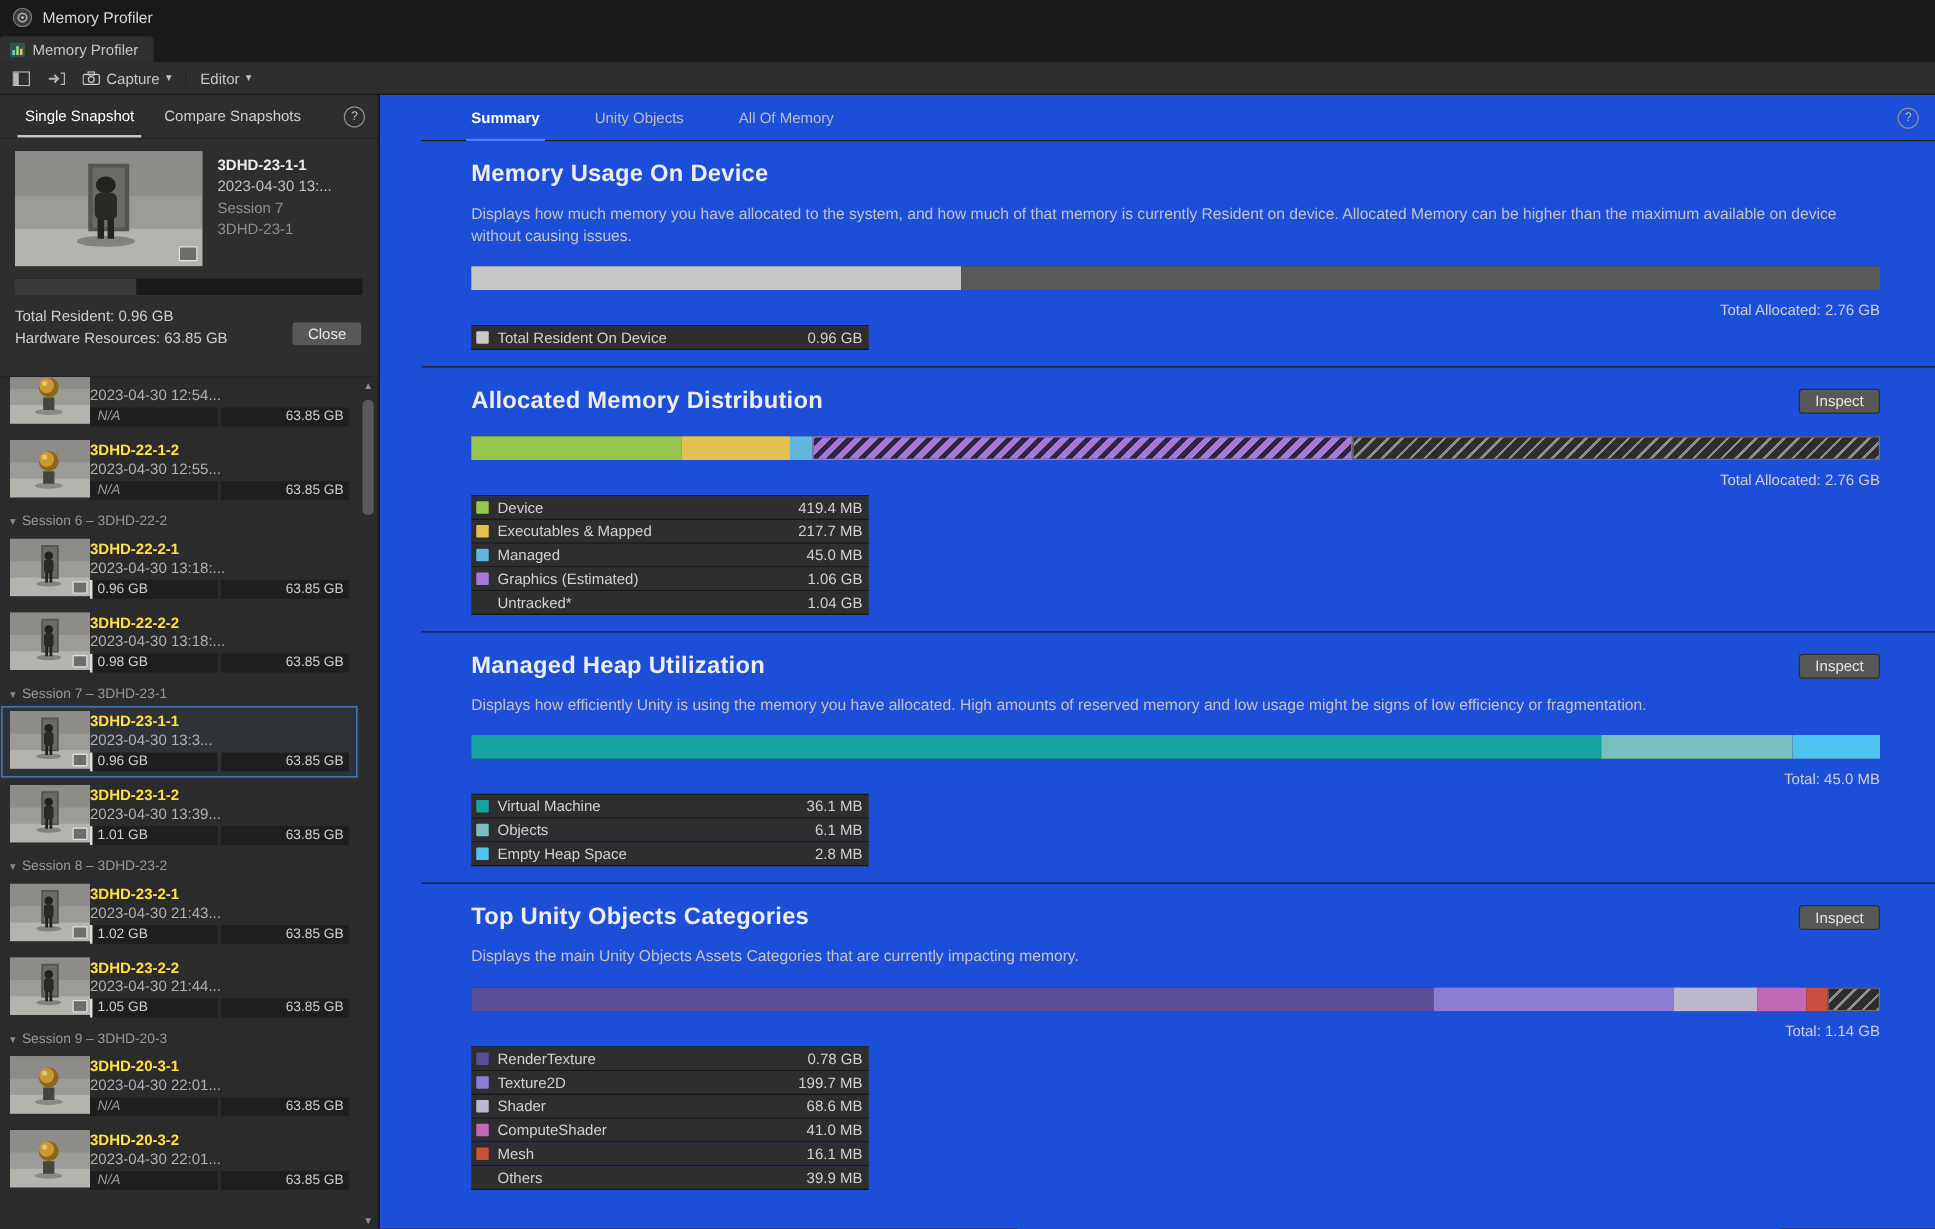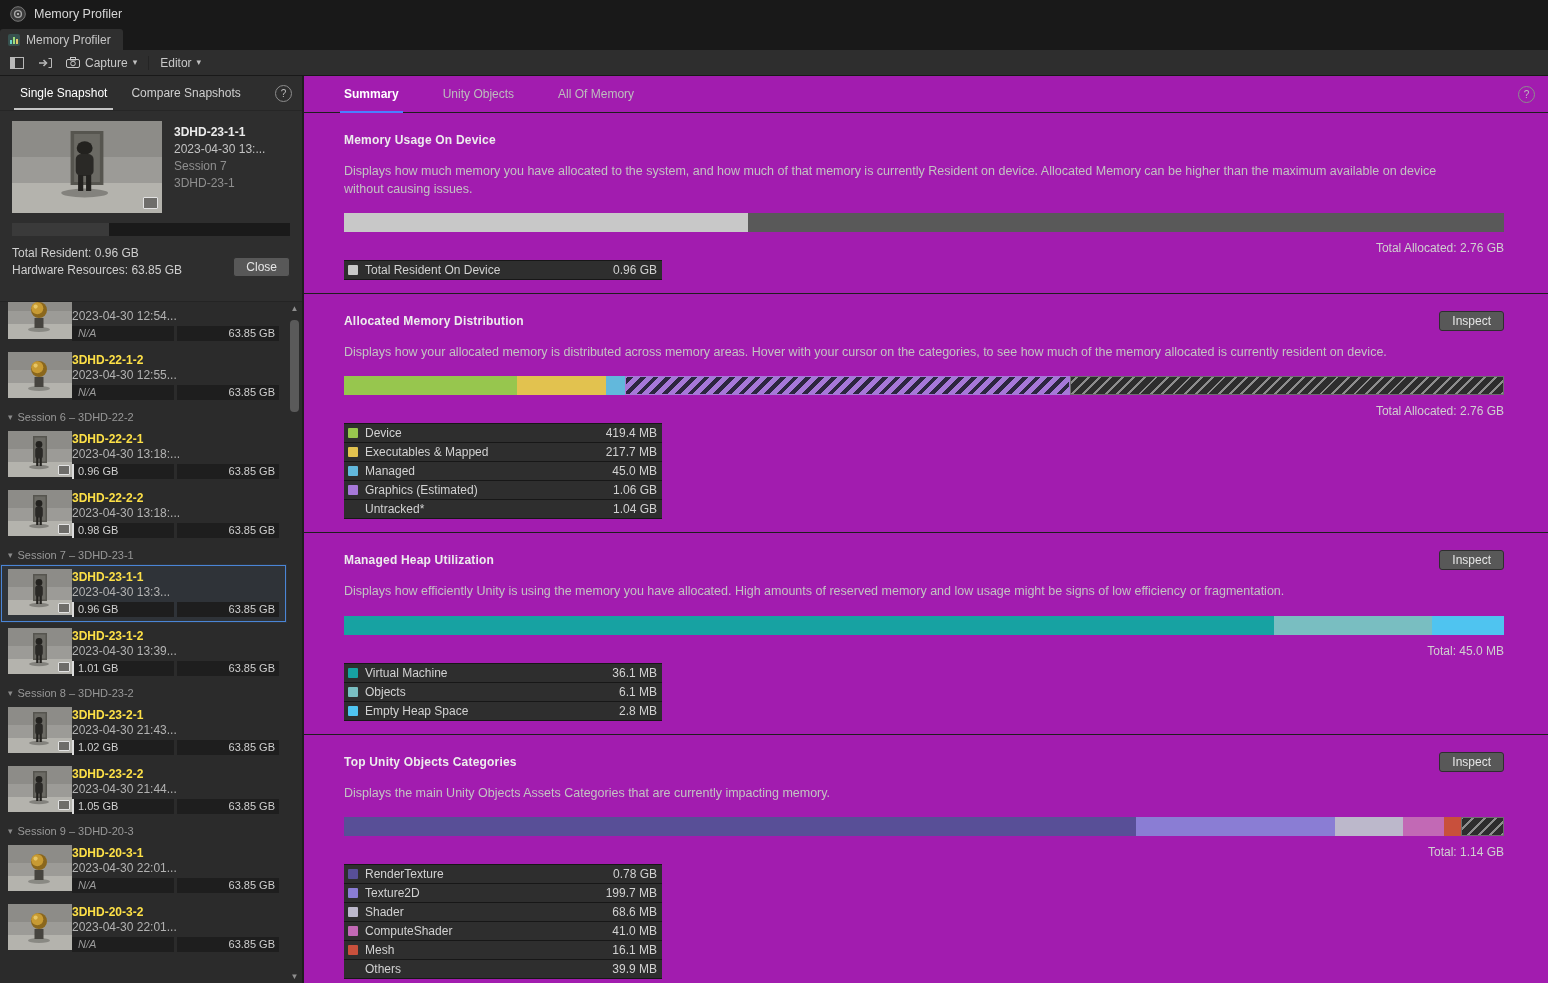--- a/index.html
+++ b/index.html
@@ -59,31 +59,31 @@
   .snap-cell{flex:1;background:#1e1e1e;color:#cfcfcf;font-size:11px;line-height:13px;padding:1px 4px 1px 6px;position:relative;}
   .snap-cell.right{text-align:right;}
   .snap-cell.has-tick::before{content:"";position:absolute;left:0;top:0;bottom:0;width:2px;background:#dcdcdc;}
   .snap-cell.na{font-style:italic;color:#9a9a9a;}
   .session-row{display:flex;align-items:center;gap:5px;padding:5px 8px 3px;color:#989898;font-size:11px;}
   .session-row .tri{font-size:9px;color:#8a8a8a;line-height:1;}
   .vscroll{position:absolute;top:2px;right:1px;bottom:2px;width:13px;display:flex;flex-direction:column;align-items:center;justify-content:space-between;}
   .vscroll .arr{font-size:8px;color:#8f8f8f;line-height:10px;}
   .vscroll .thumb{position:absolute;top:16px;left:2px;width:9px;height:92px;background:#5a5a5a;border-radius:4px;}
   
-  .main{flex:1;min-width:0;display:flex;flex-direction:column;background:#a21caf;}
+  .main{flex:1;min-width:0;display:flex;flex-direction:column;background:#1d4ed8;padding-left:33px;}
   .main-tabs{height:36px;flex:none;display:flex;align-items:stretch;gap:44px;padding-left:40px;border-bottom:1px solid #1e1e1e;position:relative;}
   .main-tab{display:flex;align-items:center;color:#bdbdbd;position:relative;}
   .main-tab.active{color:#fff;font-weight:700;}
   .main-tab.active::after{content:"";position:absolute;left:-4px;right:-4px;bottom:-1px;height:2px;background:#4c7eff;}
   .main-tabs .help-circle{position:absolute;right:13px;top:10px;}
   .sections{flex:1;overflow:hidden;}
   .section{padding:14px 44px 13px 40px;}
   .section + .section{border-top:1px solid #1e1e1e;}
   .section-head{display:flex;align-items:center;justify-content:space-between;min-height:26px;}
-  .section-title{margin:0;font-size:12px;font-weight:700;color:#ededed;letter-spacing:.2px;}
+  .section-title{margin:0;font-size:19px;font-weight:700;color:#ededed;letter-spacing:.2px;}
   .section-desc{margin:9px 0 0;color:#c3c3c3;font-size:12.5px;line-height:1.45;max-width:1135px;}
   .mem-bar{display:flex;height:19px;margin-top:15px;background:#242424;}
   .mem-seg{height:100%;box-sizing:border-box;flex:none;}
   .total-line{text-align:right;color:#d0d0d0;margin-top:9px;}
   .legend{width:318px;margin-top:5px;border-top:1px solid #171717;}
   .legend-row{display:flex;align-items:center;padding:2px 5px 2px 4px;border-bottom:1px solid #171717;color:#d2d2d2;background:#2e2e2e;}
   .legend-swatch{width:10px;height:10px;margin-right:7px;border-radius:1px;flex:none;}
   .legend-swatch.none{visibility:hidden;}
   .legend-value{margin-left:auto;}
 </style>
@@ -480,21 +480,20 @@
                 <span>Total Resident On Device</span>
                 <span class="legend-value">0.96 GB</span>
               </div>
             </div>
           </section>
           <section class="section">
             <div class="section-head">
               <h2 class="section-title">Allocated Memory Distribution</h2>
               <button class="btn">Inspect</button>
             </div>
-            <p class="section-desc">Displays how your allocated memory is distributed across memory areas. Hover with your cursor on the categories, to see how much of the memory allocated is currently resident on device.</p>
             <div class="mem-bar">
               <div class="mem-seg" style="width: 14.9%; background: rgb(151, 198, 78);"></div>
               <div class="mem-seg" style="width: 7.7%; background: rgb(226, 194, 79);"></div>
               <div class="mem-seg" style="width: 1.6%; background: rgb(98, 184, 220);"></div>
               <div class="mem-seg" style="width: 38.4%; background: repeating-linear-gradient(-45deg, rgb(166, 120, 216) 0px, rgb(166, 120, 216) 5px, rgb(45, 38, 64) 5px, rgb(45, 38, 64) 9px); border: 1px solid rgb(166, 120, 216);"></div>
               <div class="mem-seg" style="width: 37.4%; background: repeating-linear-gradient(-45deg, rgba(160, 160, 160, 0.85) 0px, rgba(160, 160, 160, 0.85) 2px, rgb(45, 45, 45) 2px, rgb(45, 45, 45) 8px); border: 1px solid rgb(110, 110, 110);"></div>
             </div>
             <div class="total-line">Total Allocated: 2.76 GB</div>
             <div class="legend">
               <div class="legend-row">

